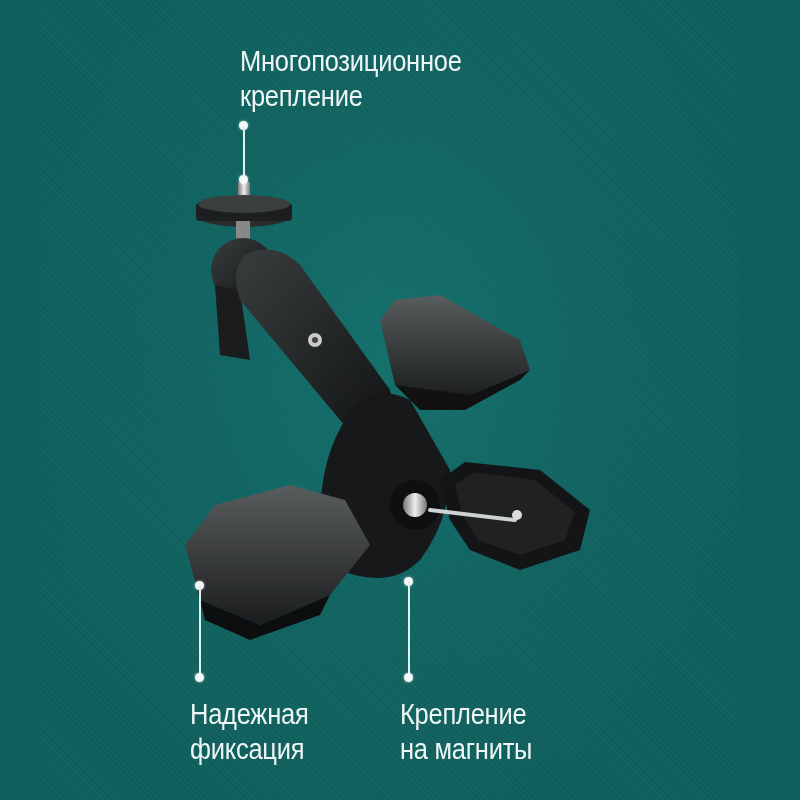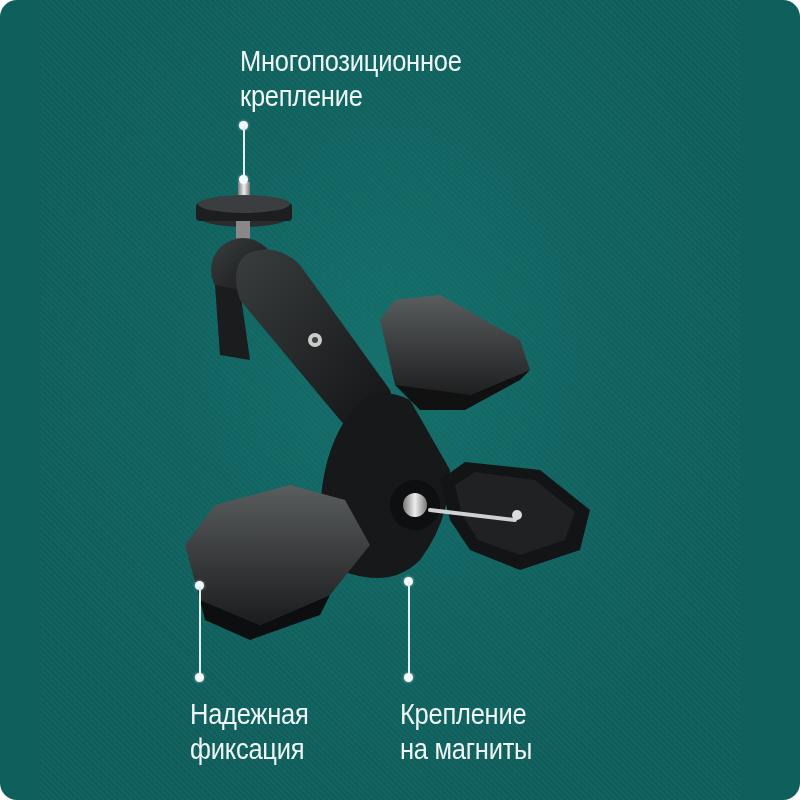--- a/index.html
+++ b/index.html
@@ -4,21 +4,20 @@
   <style>
     html, body { margin: 0; padding: 0; }
     body {
       width: 800px; height: 800px; overflow: hidden;
       font-family: "Liberation Sans", "DejaVu Sans", sans-serif;
     }
     .canvas {
       position: relative; width: 800px; height: 800px;
       background: #0f5f5d;
       overflow: hidden;
-      border-radius: 17px;
     }
     .texture {
       position: absolute; left: 40px; top: 0; width: 700px; height: 800px;
       background:
         radial-gradient(ellipse at 50% 45%, rgba(25,125,120,0.55) 0%, rgba(20,110,105,0.35) 40%, rgba(15,95,93,0) 75%),
         repeating-linear-gradient(45deg, rgba(255,255,255,0.025) 0 2px, rgba(0,0,0,0.02) 2px 4px);
     }
     .label {
       position: absolute; color: #eef6f5;
       font-size: 29px; line-height: 35px; letter-spacing: -0.3px;

